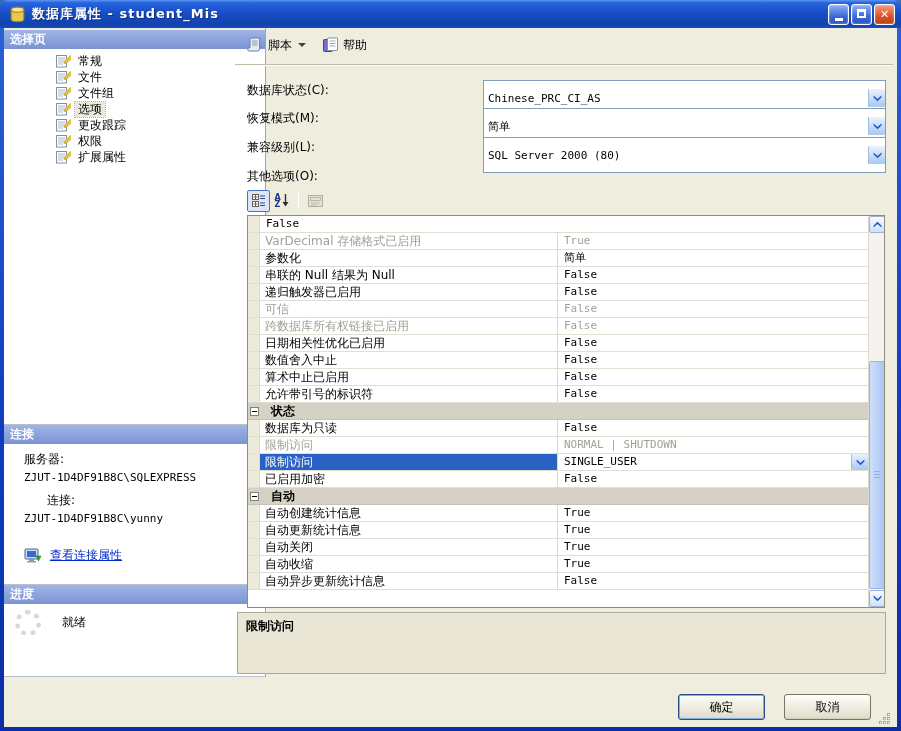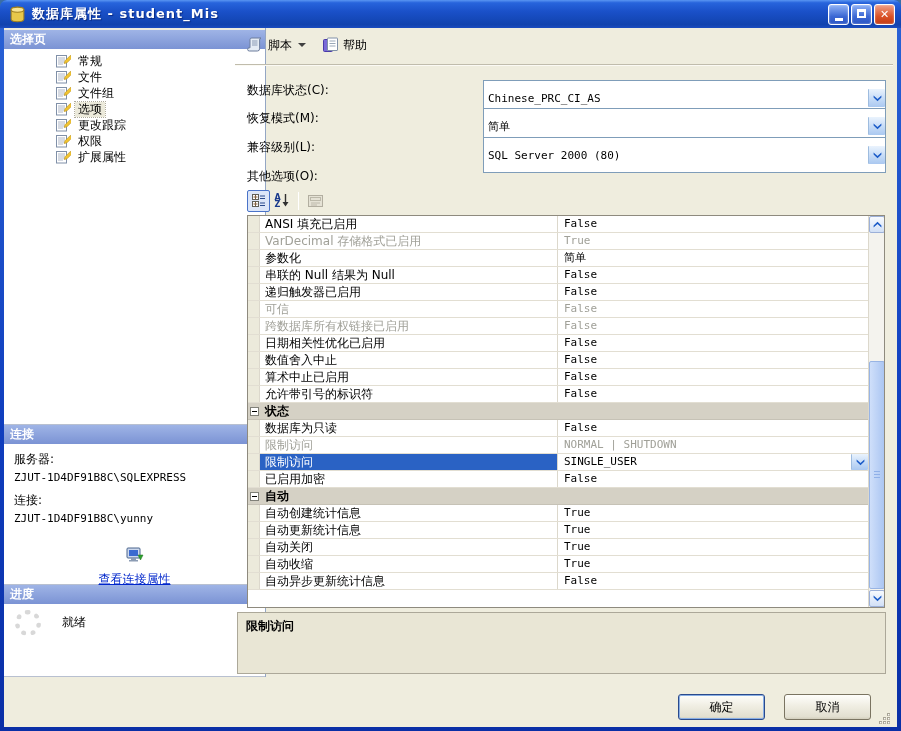--- a/index.html
+++ b/index.html
@@ -23,29 +23,29 @@
   .tb-btn .min-glyph{ display:block; width:8px; height:3px; background:#fff; margin:13px auto 0; }
   .tb-btn .max-glyph{ display:block; width:9px; height:9px; border:2px solid #fff; border-top-width:3px; margin:4px auto 0; }
   
   .client{ position:absolute; left:4px; top:28px; width:893px; height:699px; background:#efedde; }
   
   .sidebar{ position:absolute; left:0; top:0; width:262px; height:649px; border-right:1px solid #94a6c4; background:#efedde;}
   .sec-header{ position:absolute; left:0; right:0; height:19px; line-height:19px; padding-left:6px;
     color:#fff; font-weight:bold; background:linear-gradient(180deg,#9fb4e6,#7b93d4); }
   .sec-body{ position:absolute; left:0; right:0; background:#fff; border-bottom:1px solid #b8c0d0; }
   #pages-header{ top:2px; } #pages-list{ top:21px; height:376px; padding-top:4px; }
-  #conn-header{ top:397px; } #conn-body{ top:416px; height:141px; padding:7px 10px; }
+  #conn-header{ top:397px; } #conn-body{ top:416px; height:141px; padding:7px 20px; }
   #prog-header{ top:557px; } #prog-body{ top:576px; height:73px; }
   .page-item{ display:flex; align-items:center; height:16px; padding-left:8px; cursor:pointer;margin-left:44px; }
   .page-item .page-icon{ width:16px; height:14px; flex:0 0 auto; margin-right:3px; }
   .page-item .page-label{ padding:0 3px; line-height:15px; }
   .page-item.selected .page-label{ background:#eceadb; outline:1px dotted #b0ac9c; }
-  .conn-label{ margin-top:8px; }
+  .conn-label{ margin-top:8px;margin-left:23px; }
   .conn-value{ font-family:"DejaVu Sans Mono",monospace; font-size:11px; margin-top:3px; white-space:nowrap; }
-  .conn-link-row{ display:flex; align-items:center; margin-top:22px; gap:8px;flex-direction:column; }
+  .conn-link-row{ display:flex; align-items:center; margin-top:22px; gap:8px; }
   .conn-link{ color:#0026cb; text-decoration:underline; cursor:pointer; }
   .spinner{ position:absolute; left:11px; top:6px; width:26px; height:26px; border:5px dotted #d8d8d8; border-radius:50%; }
   .prog-status{ position:absolute; left:58px; top:10px; }
   
   .toolbar{ position:absolute; left:230px; top:2px; height:30px; display:flex; align-items:center; gap:4px; padding-left:6px; }
   .tool-btn{ display:flex; align-items:center; gap:4px; padding:3px 5px; border:1px solid transparent; border-radius:2px; cursor:pointer; }
   .drop-arrow{ width:0; height:0; border-left:4px solid transparent; border-right:4px solid transparent; border-top:4px solid #404040; margin-left:2px; }
   .main-sep{ position:absolute; left:231px; right:4px; top:36px; height:2px;
     border-top:1px solid #c0bcac; border-bottom:1px solid #fbfaf4; }
   
@@ -68,21 +68,21 @@
   .row{ display:flex; height:17px; border-bottom:1px solid #e2ded2; align-items:stretch; }
   .row .gut{ width:12px; flex:0 0 auto; background:#eceadb; border-right:1px solid #dcd8cc; }
   .row .name{ width:298px; flex:0 0 auto; padding-left:5px; line-height:16px; border-right:1px solid #dcd8cc; white-space:nowrap; overflow:hidden; }
   .row .val{ flex:1; display:flex; align-items:center; padding-left:6px; line-height:16px;
     font-family:"DejaVu Sans Mono",monospace; font-size:11px; white-space:nowrap; }
   .row.dis .name,.row.dis .val{ color:#a0a098; }
   .row.sel .name{ background:#2a62c4; color:#fff; }
   .row .val .dd-btn{ margin-left:auto; height:16px; }
   .row.cat{ background:#d5d1c5; border-bottom:1px solid #c6c2b6; }
   .row.cat .cbox{ width:12px; flex:0 0 auto; display:flex; align-items:center; justify-content:center; }
-  .row.cat .cat-label{ font-weight:bold; padding-left:5px; line-height:16px; }
+  .row.cat .cat-label{ font-weight:bold; padding-left:11px; line-height:16px; }
   
   .vscroll{ position:absolute; right:0; top:0; width:16px; height:391px; background:#f4f3ee; border-left:1px solid #dcd8cc; }
   .sb-btn{ position:absolute; left:0; width:16px; height:17px; display:flex; align-items:center; justify-content:center;
     background:linear-gradient(180deg,#f7fafe,#d2e0f6); border:1px solid #9cb0d8; border-radius:2px; cursor:pointer; }
   .sb-up{ top:0; } .sb-down{ bottom:0; }
   .sb-thumb{ position:absolute; left:0; top:145px; width:16px; height:228px; cursor:pointer;
     background:linear-gradient(90deg,#cfdffa,#abc6f2); border:1px solid #98b4e4; border-radius:2px; }
   .sb-thumb::after{ content:""; position:absolute; left:4px; right:4px; top:50%; margin-top:-4px; height:8px;
     background:repeating-linear-gradient(180deg,#8fb0e8 0 1px,transparent 1px 3px); }
   
@@ -337,21 +337,20 @@
             <line x1="3" y1="8" x2="12" y2="8" stroke="#b4b0a2"></line>
             <line x1="3" y1="10" x2="9" y2="10" stroke="#b4b0a2"></line>
           </svg>
       </span>
     </div>
 
     <div class="grid">
       <div class="rows" id="grid-rows">
           <div class="row prop">
             <span class="gut"></span>
-            <div class="name">ANSI 填充已启用</div>
             <div class="val">
               <span>False</span>
             </div>
           </div>
           <div class="row prop dis">
             <span class="gut"></span>
             <div class="name">VarDecimal 存储格式已启用</div>
             <div class="val">
               <span>True</span>
             </div>

